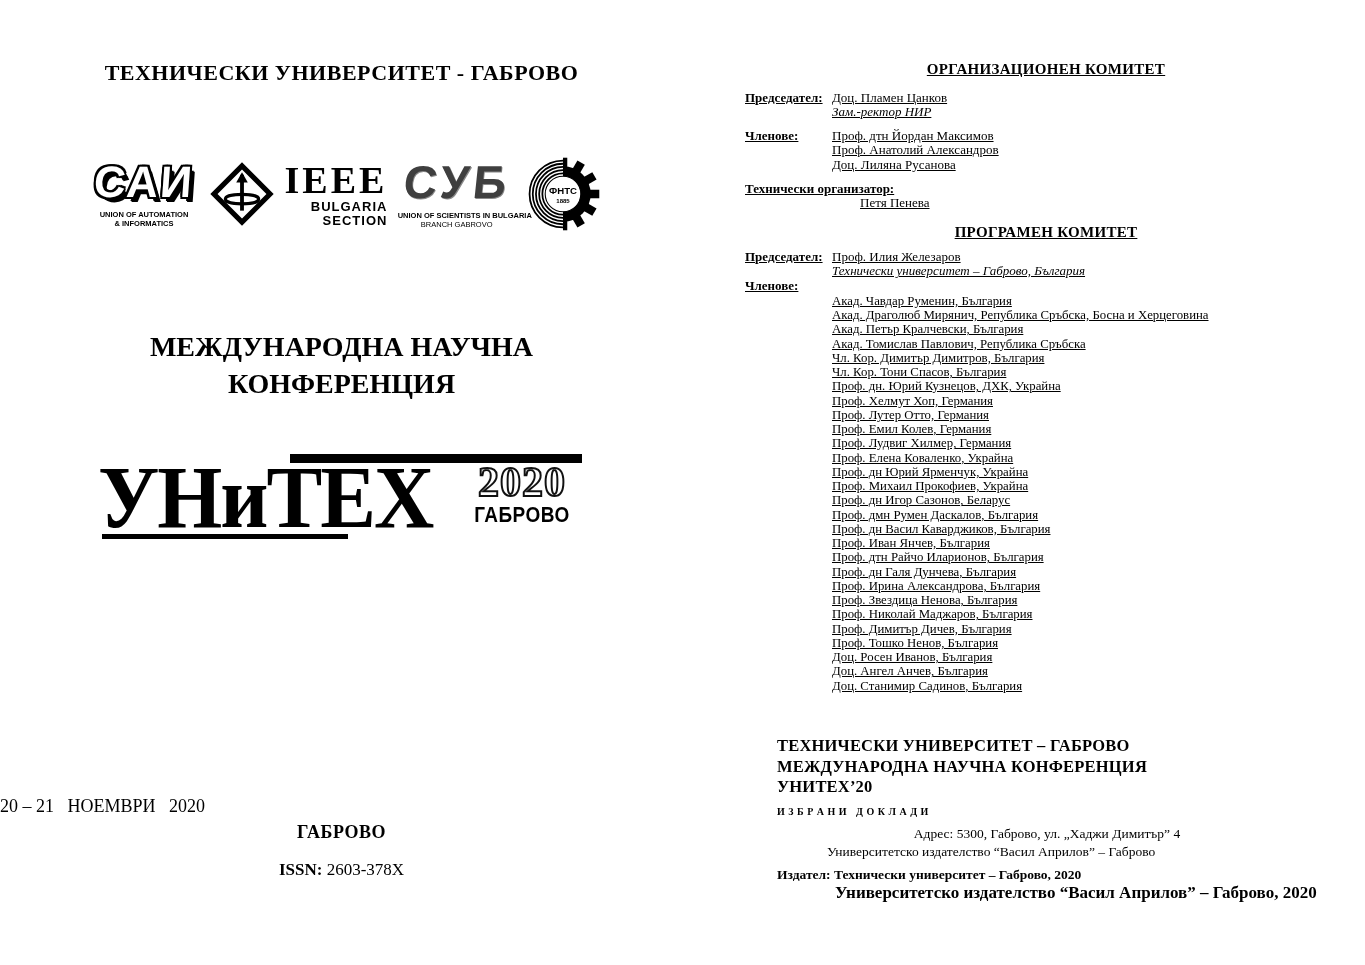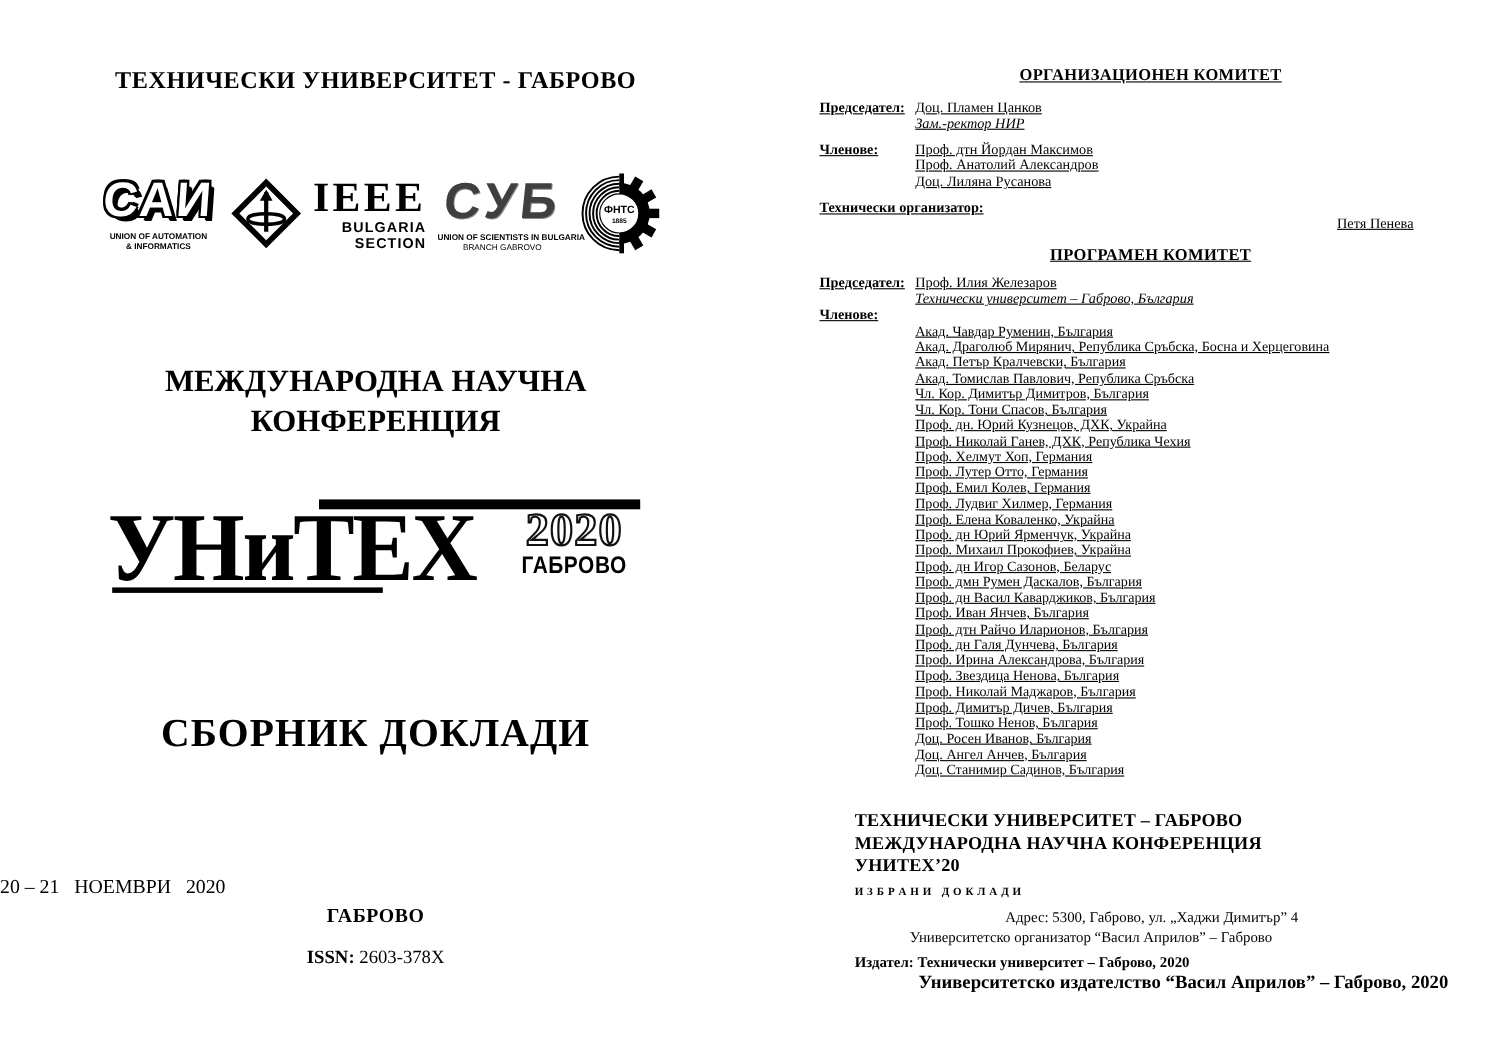--- a/index.html
+++ b/index.html
@@ -99,21 +99,21 @@
   .c-title {
     text-align: center; padding-left: 62px; font-size: 15px; font-weight: bold;
     letter-spacing: 0.3px; margin-bottom: 14px;
   }
   .c-prog .c-title { margin-bottom: 10px; }
   .row { display: flex; }
   .lbl { width: 87px; flex: 0 0 87px; font-weight: bold; }
   .italic { font-style: italic; }
   .indent { margin-left: 87px; }
   .gap-top { margin-top: 9px; }
-  .org-name { margin-left: 115px; text-align: right; }
+  .org-name { margin-left: 115px; }
   .members-list { }
   .member { white-space: nowrap; }
   .prog-members { margin-left: 87px; margin-top: 0.5px; font-size: 12.8px; line-height: 14.25px; }
 
   .imprint { position: absolute; left: 94px; top: 736px; width: 540px; }
   .imp-head { font-size: 16.5px; font-weight: bold; line-height: 20.5px; letter-spacing: 0.2px; }
   .imp-selected { font-size: 10px; font-weight: bold; white-space: pre; margin-top: 8px; letter-spacing: 0.5px; }
   .imp-addr { font-size: 13.5px; line-height: 18px; margin-top: 8px; text-align: center; }
   .imp-addr-2 { font-size: 13.5px; line-height: 18px; margin-left: 50px; }
   .imp-pub { font-size: 13.5px; font-weight: bold; line-height: 18px; margin-top: 5px; }
@@ -200,21 +200,20 @@
   <div class="unitech">
     <div class="u-top-bar"></div>
     <div class="u-word">УНиТЕХ</div>
     <div class="u-bottom-bar"></div>
     <div class="u-side">
       <div class="u-year">2020</div>
       <div class="u-city">ГАБРОВО</div>
     </div>
   </div>
 
-  <div class="proceedings-title">СБОРНИК ДОКЛАДИ</div>
 
   <div class="date-line">20 – 21   НОЕМВРИ   2020</div>
   <div class="city-line">ГАБРОВО</div>
   <div class="issn-line"><span class="lbl">ISSN:</span> <span>2603-378X</span></div>
 
 </div>
 
 <div class="page page-right">
 
   <div class="committee c-org">
@@ -247,21 +246,20 @@
     <div style="font-weight:bold">Членове:</div>
     <div class="prog-members">
 
     <div class="member">Акад. Чавдар Руменин, България</div>
         <div class="member">Акад. Драголюб Мирянич, Република Сръбска, Босна и Херцеговина</div>
         <div class="member">Акад. Петър Кралчевски, България</div>
         <div class="member">Акад. Томислав Павлович, Република Сръбска</div>
         <div class="member">Чл. Кор. Димитър Димитров, България</div>
         <div class="member">Чл. Кор. Тони Спасов, България</div>
         <div class="member">Проф. дн. Юрий Кузнецов, ДХК, Украйна</div>
-        <div class="member">Проф.  Николай Ганев, ДХК, Република Чехия</div>
         <div class="member">Проф. Хелмут Хоп, Германия</div>
         <div class="member">Проф. Лутер Отто, Германия</div>
         <div class="member">Проф. Емил Колев, Германия</div>
         <div class="member">Проф. Лудвиг Хилмер, Германия</div>
         <div class="member">Проф. Елена Коваленко, Украйна</div>
         <div class="member">Проф. дн Юрий Ярменчук, Украйна</div>
         <div class="member">Проф. Михаил Прокофиев, Украйна</div>
         <div class="member">Проф. дн Игор Сазонов, Беларус</div>
         <div class="member">Проф. дмн Румен Даскалов, България</div>
         <div class="member">Проф. дн Васил Каварджиков, България</div>
@@ -278,18 +276,18 @@
         <div class="member">Доц. Станимир Садинов, България</div>
       </div>
   </div>
 
   <div class="imprint">
     <div class="imp-head">ТЕХНИЧЕСКИ УНИВЕРСИТЕТ – ГАБРОВО</div>
     <div class="imp-head">МЕЖДУНАРОДНА НАУЧНА КОНФЕРЕНЦИЯ</div>
     <div class="imp-head">УНИТЕХ’20</div>
     <div class="imp-selected">И З Б Р А Н И   Д О К Л А Д И</div>
     <div class="imp-addr"><span>Адрес:</span> <span>5300, Габрово, ул. „Хаджи Димитър” 4</span></div>
-    <div class="imp-addr-2">Университетско организатор “Васил Априлов” – Габрово</div>
+    <div class="imp-addr-2">Университетско издателство “Васил Априлов” – Габрово</div>
     <div class="imp-pub"><span>Издател:</span> <span>Технически университет – Габрово, 2020</span></div>
     <div class="imp-pub-2">Университетско издателство “Васил Априлов” – Габрово, 2020</div>
   </div>
 
 </div>
 
 </body></html>

